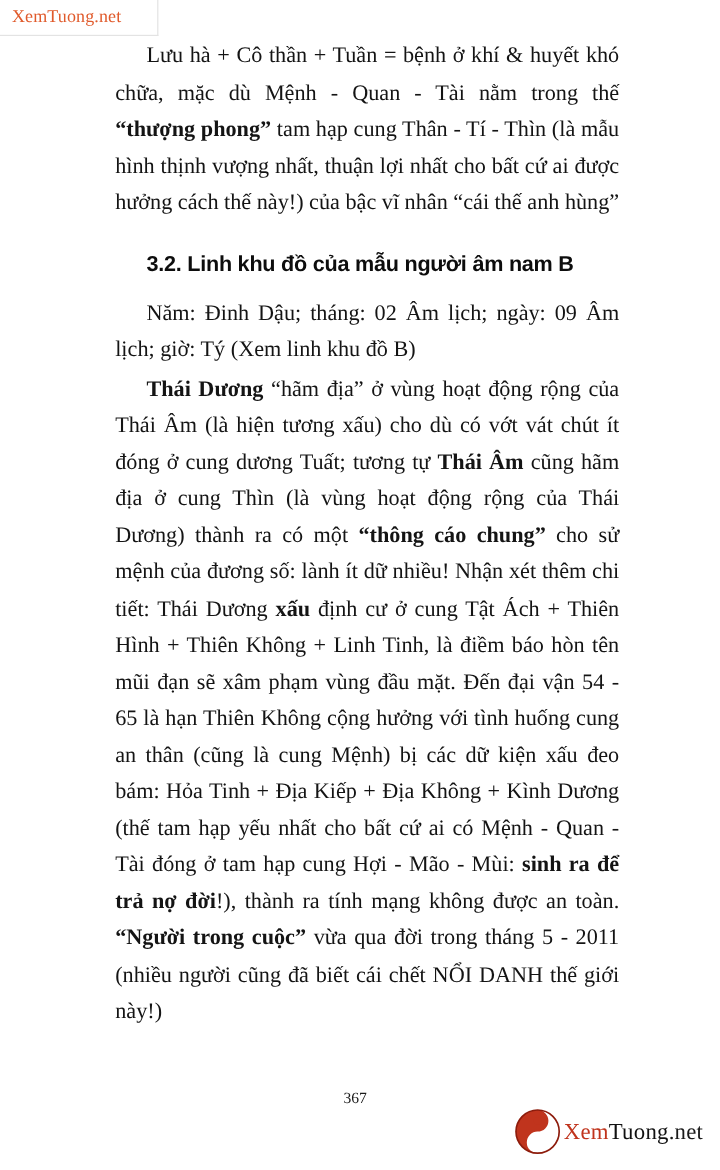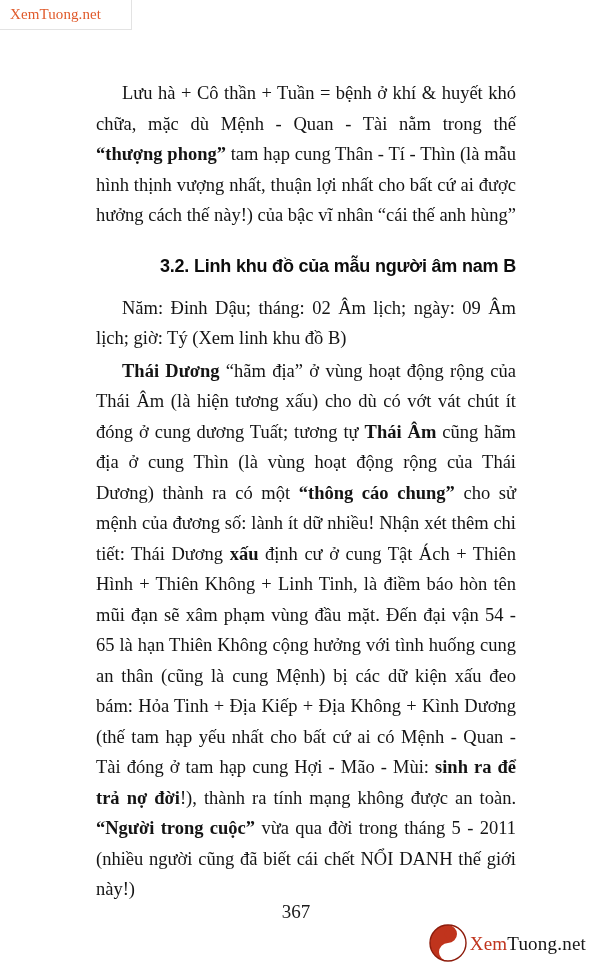--- a/index.html
+++ b/index.html
@@ -39,21 +39,21 @@
   }
 
   
   .page {
     position: absolute;
     top: 0;
     left: 0;
     width: 600px;
     height: 855px;
     box-sizing: border-box;
-    padding: 78px 84px 0 96px;
+    padding: 32px 84px 0 96px;
   }
 
   p.para {
     margin: 0 0 2px 0;
     font-size: 18.5px;
     line-height: 30.5px;
     text-align: justify;
     text-justify: inter-word;
     text-indent: 26px;
     font-family: "Liberation Serif", serif;
@@ -62,33 +62,32 @@
 
   h2.heading {
     font-size: 18px;
     line-height: 30px;
     font-weight: bold;
     margin: 20px 0 12px 0;
     text-indent: 26px;
     font-family: "Liberation Sans", sans-serif;
     color: #0d0d0d;
     letter-spacing: -0.2px;
-    text-align: right;
   }
 
   .b { font-weight: bold; }
 
   
   .page-number {
     position: absolute;
     bottom: 52px;
     left: 0;
     width: 592px;
     text-align: center;
-    font-size: 19px;
+    font-size: 13px;
     font-family: "Liberation Serif", serif;
     color: #1a1a1a;
   }
 
   
   .logo {
     position: absolute;
     right: 14px;
     bottom: 8px;
     width: 152px;

